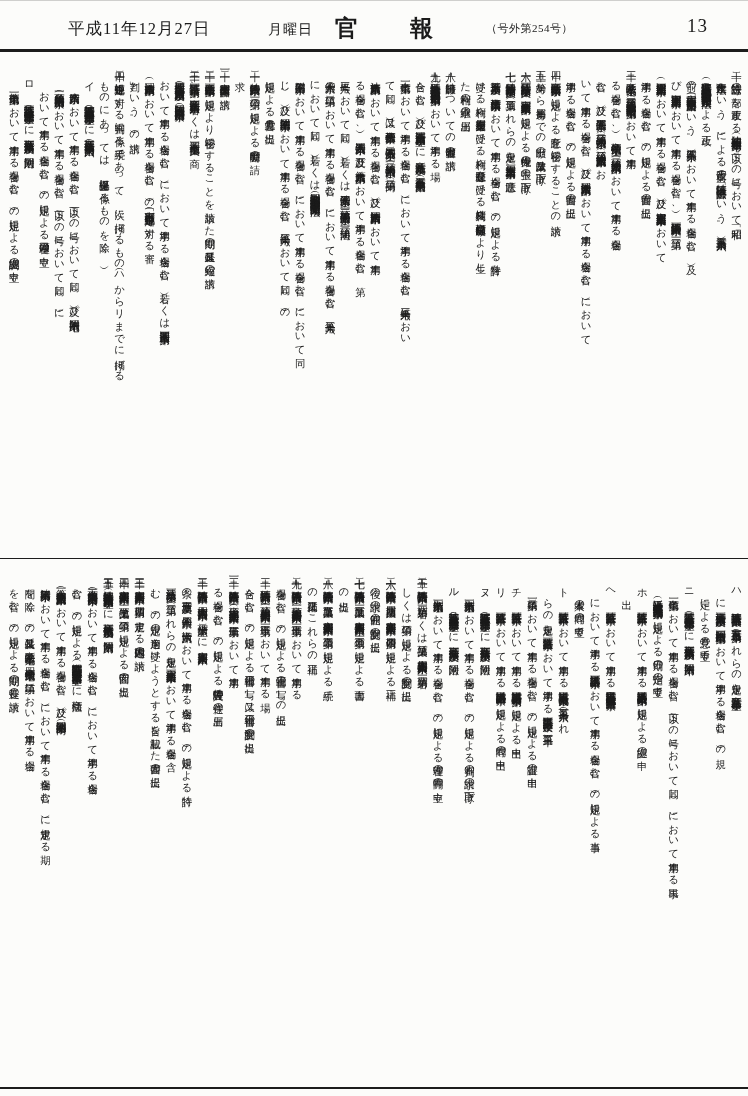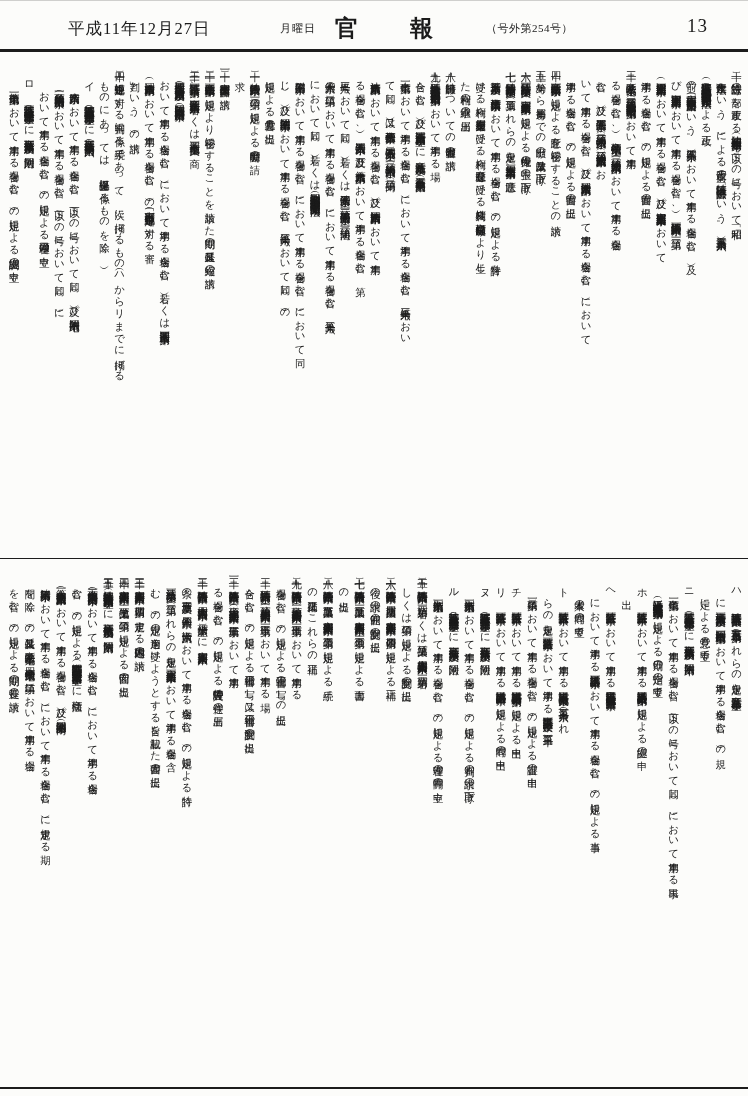--- a/index.html
+++ b/index.html
@@ -21,22 +21,22 @@
     position:absolute;
     left:0;top:8px;
     width:100%;height:40px;
     border-bottom:3px solid #1c1c1c;
   }
   .hdr-date{
     position:absolute;left:68px;top:9px;
     font-size:16.5px;letter-spacing:1px;white-space:pre;font-family:Liberation Serif, serif;
   }
   .hdr-weekday{
-    position:absolute;left:280px;top:12px;
-    font-size:11px;letter-spacing:1px;white-space:pre;
+    position:absolute;left:268px;top:12px;
+    font-size:14px;letter-spacing:1px;white-space:pre;
   }
   .hdr-title{
     position:absolute;left:318px;top:4px;
     font-size:23px;font-weight:600;letter-spacing:2px;white-space:pre;margin-left:17px;
   }
   .hdr-issue{
     position:absolute;left:486px;top:12px;
     font-size:11px;letter-spacing:0.5px;white-space:pre;
   }
   .hdr-page{

